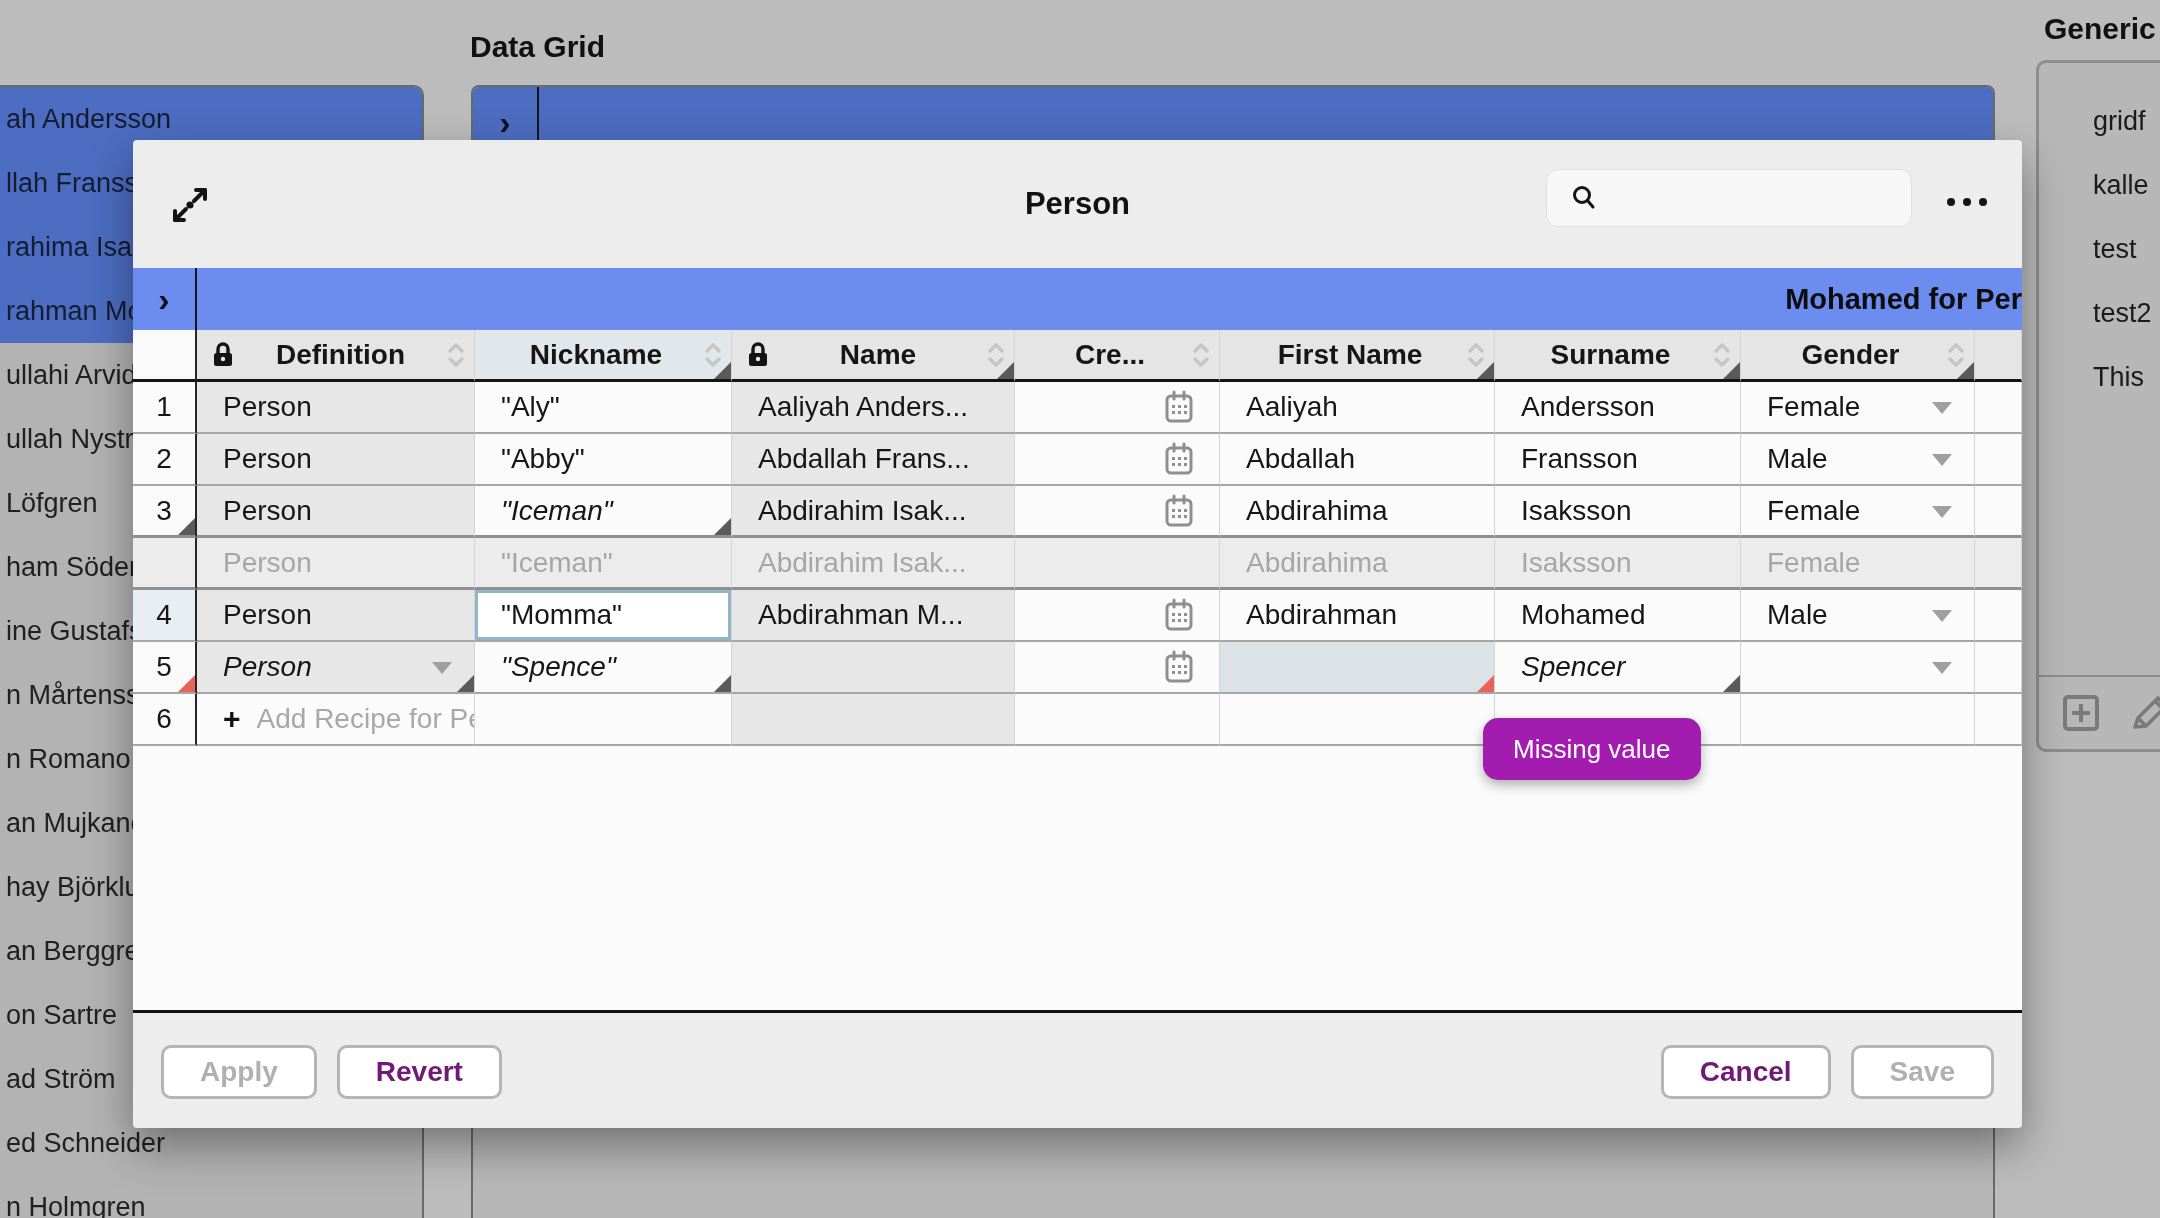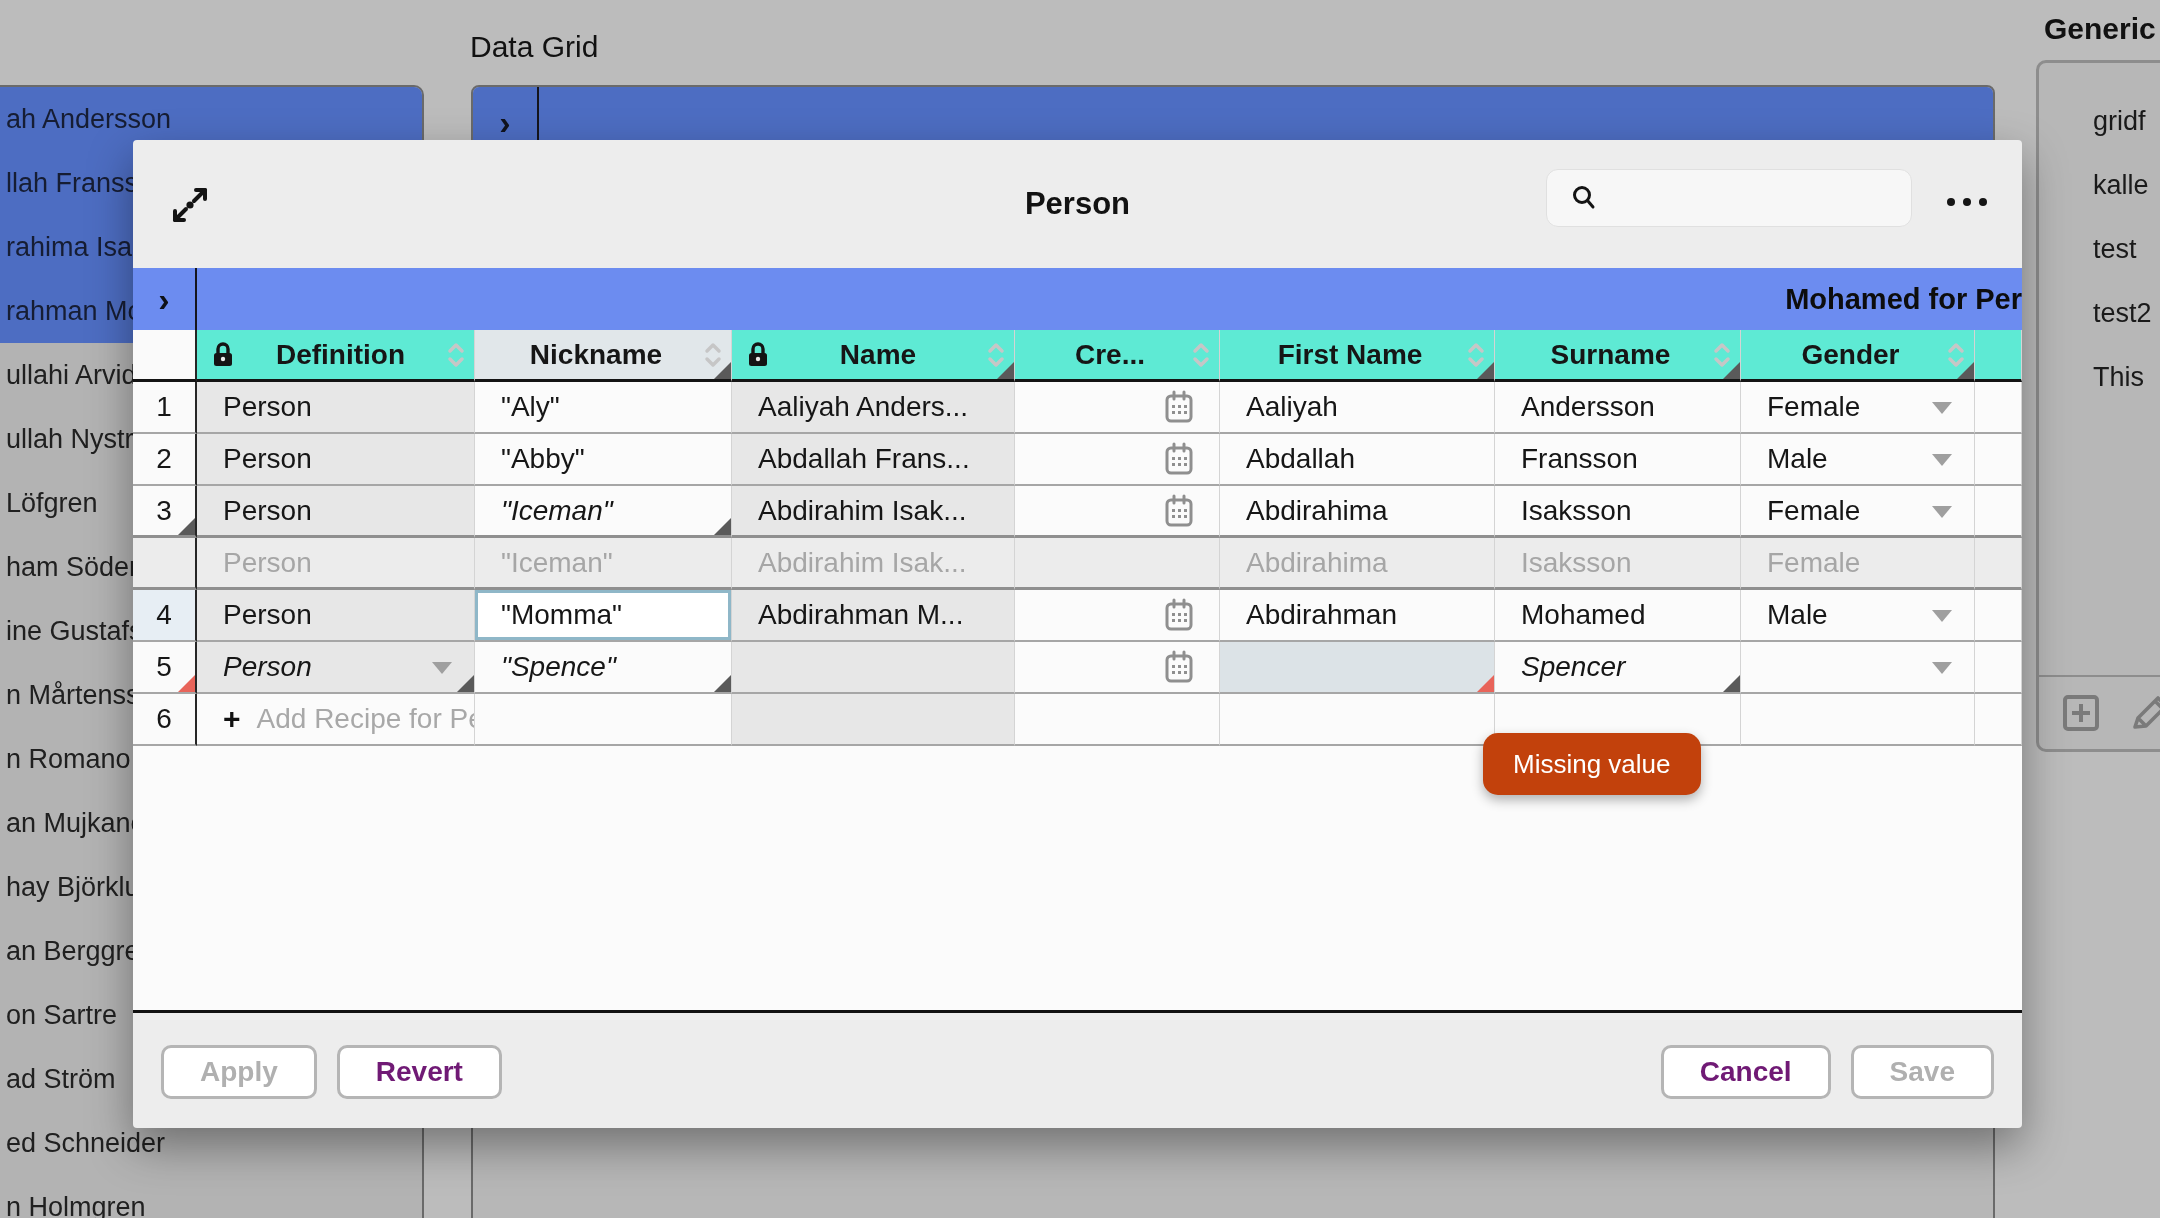--- a/index.html
+++ b/index.html
@@ -18,21 +18,21 @@
     overflow:hidden;z-index:1;
   }
   .left-item{
     height:64px;line-height:64px;font-size:27px;color:#202020;
     padding-left:10px;white-space:nowrap;
   }
   .left-item.selected{background:#4d6dc2;color:#161d33;}
 
   
   .bg-title{
-    left:470px;top:30px;font-size:30px;font-weight:normal;color:#111;z-index:1;
+    left:470px;top:30px;font-size:30px;font-weight:bold;color:#111;z-index:1;
   }
   .center-panel{
     left:471px;top:85px;width:1520px;bottom:-6px;
     border:2px solid #6a6a6a;border-top-left-radius:8px;border-top-right-radius:8px;
     background:#b7b7b7;overflow:hidden;z-index:1;
   }
   .center-banner{
     position:absolute;left:0;top:0;right:0;height:70px;background:#4d6dc2;display:flex;
   }
   .center-chevron-cell{
@@ -96,21 +96,21 @@
     grid-template-columns:64px 278px 257px 283px 205px 275px 246px 234px 47px;
     grid-auto-rows:52px;
   }
   .cell{
     position:relative;display:flex;align-items:center;
     padding:0 10px 0 26px;box-sizing:border-box;
     border-right:1px solid #d4d4d4;border-bottom:2px solid #a6a6a6;
     background:#fbfbfb;font-size:28px;color:#161616;white-space:nowrap;overflow:hidden;
   }
   .cell.hdr{
-    background:#5eead4;border-bottom:3px solid #141414;font-weight:bold;
+    background:#e5e5e5;border-bottom:3px solid #141414;font-weight:bold;
     padding:0 8px 0 14px;
   }
   .cell.hdr .hlabel{flex:1;text-align:center;overflow:hidden;}
   .cell.hdr.hl{background:#e1e7ea;}
   .cell.numcell{justify-content:center;padding:0;border-right:2px solid #262626;background:#fafafa;}
   .cell.locked{background:#e7e7e7;}
   .cell.ghost{background:#ececec;color:#a6a6a6;border-bottom:3px solid #8f8f8f;}
   .cell.preghost{border-bottom:3px solid #8f8f8f;}
   .cell.numsel{background:#e7eef4;}
   .cell.missing{background:#dce3e7;}
@@ -118,21 +118,21 @@
   .cell.italic{font-style:italic;}
   .corner{position:absolute;right:0;bottom:0;width:0;height:0;border-style:solid;border-width:0 0 17px 17px;border-color:transparent transparent #5a5a5a transparent;}
   .corner.red{border-color:transparent transparent #e8645a transparent;}
   .dd{position:absolute;right:22px;top:50%;margin-top:-5px;width:0;height:0;
       border-left:10px solid transparent;border-right:10px solid transparent;border-top:12px solid #9f9f9f;}
   .cal{margin-left:auto;margin-right:14px;flex:0 0 auto;}
   .plus-glyph{font-weight:bold;font-size:30px;color:#111;margin-right:16px;}
   .add-ph{color:#a8a8a8;}
 
   .tooltip{
-    position:absolute;left:1350px;top:593px;height:62px;padding:0 30px;background:#c2410c;color:#fff;
+    position:absolute;left:1350px;top:578px;height:62px;padding:0 30px;background:#a21caf;color:#fff;
     font-size:26px;border-radius:15px;display:flex;align-items:center;white-space:nowrap;
     box-shadow:0 5px 12px rgba(0,0,0,.3);z-index:5;
   }
 
   .footer{
     position:absolute;left:0;right:0;bottom:0;height:112px;display:flex;align-items:center;
     padding:0 28px;box-sizing:border-box;gap:20px;
   }
   .btn{
     height:54px;padding:0 36px;background:#fff;border:3px solid #b5b5b5;border-radius:10px;

